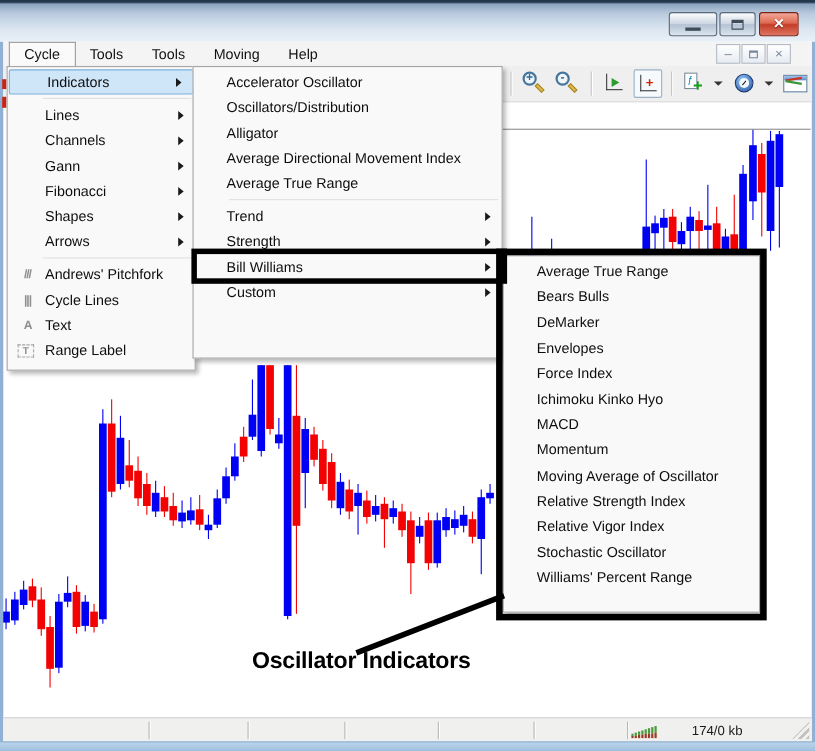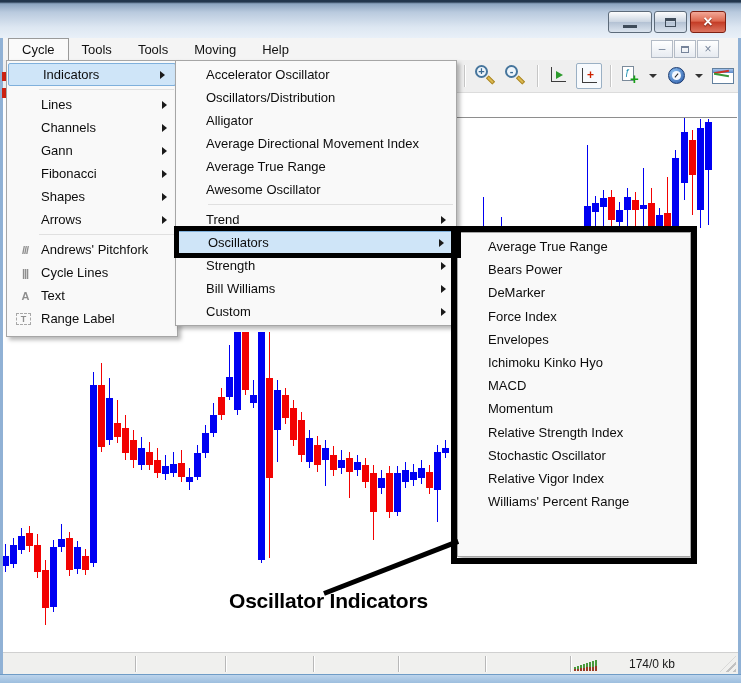--- a/index.html
+++ b/index.html
@@ -395,78 +395,74 @@
     </div>
     <div class="menu-item">
       <span>Alligator</span>
     </div>
     <div class="menu-item">
       <span>Average Directional Movement Index</span>
     </div>
     <div class="menu-item">
       <span>Average True Range</span>
     </div>
-    <div class="menu-item">
-      <span>Awesome Oscillator</span>
-    </div>
     <div class="menu-sep"></div>
     <div class="menu-item">
       <span>Trend</span>
-      <span class="submenu-arrow"></span>
-    </div>
-    <div class="menu-item selected">
-      <span>Oscillators</span>
       <span class="submenu-arrow"></span>
     </div>
     <div class="menu-item">
       <span>Strength</span>
       <span class="submenu-arrow"></span>
     </div>
     <div class="menu-item">
       <span>Bill Williams</span>
       <span class="submenu-arrow"></span>
     </div>
     <div class="menu-item">
       <span>Custom</span>
       <span class="submenu-arrow"></span>
     </div>
   </div>
 <div class="popup" id="oscillators-menu">
     <div class="menu-item">
       <span>Average True Range</span>
     </div>
     <div class="menu-item">
-      <span>Bears Power</span>
+      <span>Bears Bulls</span>
     </div>
     <div class="menu-item">
       <span>DeMarker</span>
     </div>
     <div class="menu-item">
+      <span>Envelopes</span>
+    </div>
+    <div class="menu-item">
       <span>Force Index</span>
     </div>
     <div class="menu-item">
-      <span>Envelopes</span>
-    </div>
-    <div class="menu-item">
       <span>Ichimoku Kinko Hyo</span>
     </div>
     <div class="menu-item">
       <span>MACD</span>
     </div>
     <div class="menu-item">
       <span>Momentum</span>
     </div>
     <div class="menu-item">
+      <span>Moving Average of Oscillator</span>
+    </div>
+    <div class="menu-item">
       <span>Relative Strength Index</span>
     </div>
     <div class="menu-item">
+      <span>Relative Vigor Index</span>
+    </div>
+    <div class="menu-item">
       <span>Stochastic Oscillator</span>
-    </div>
-    <div class="menu-item">
-      <span>Relative Vigor Index</span>
     </div>
     <div class="menu-item">
       <span>Williams' Percent Range</span>
     </div>
   </div>
 
 <div class="anno" id="box-small"></div>
 <div class="anno" id="box-big"></div>
 <div class="anno" id="pointer-line"></div>
 <div class="anno" id="annotation-label">Oscillator Indicators</div>

